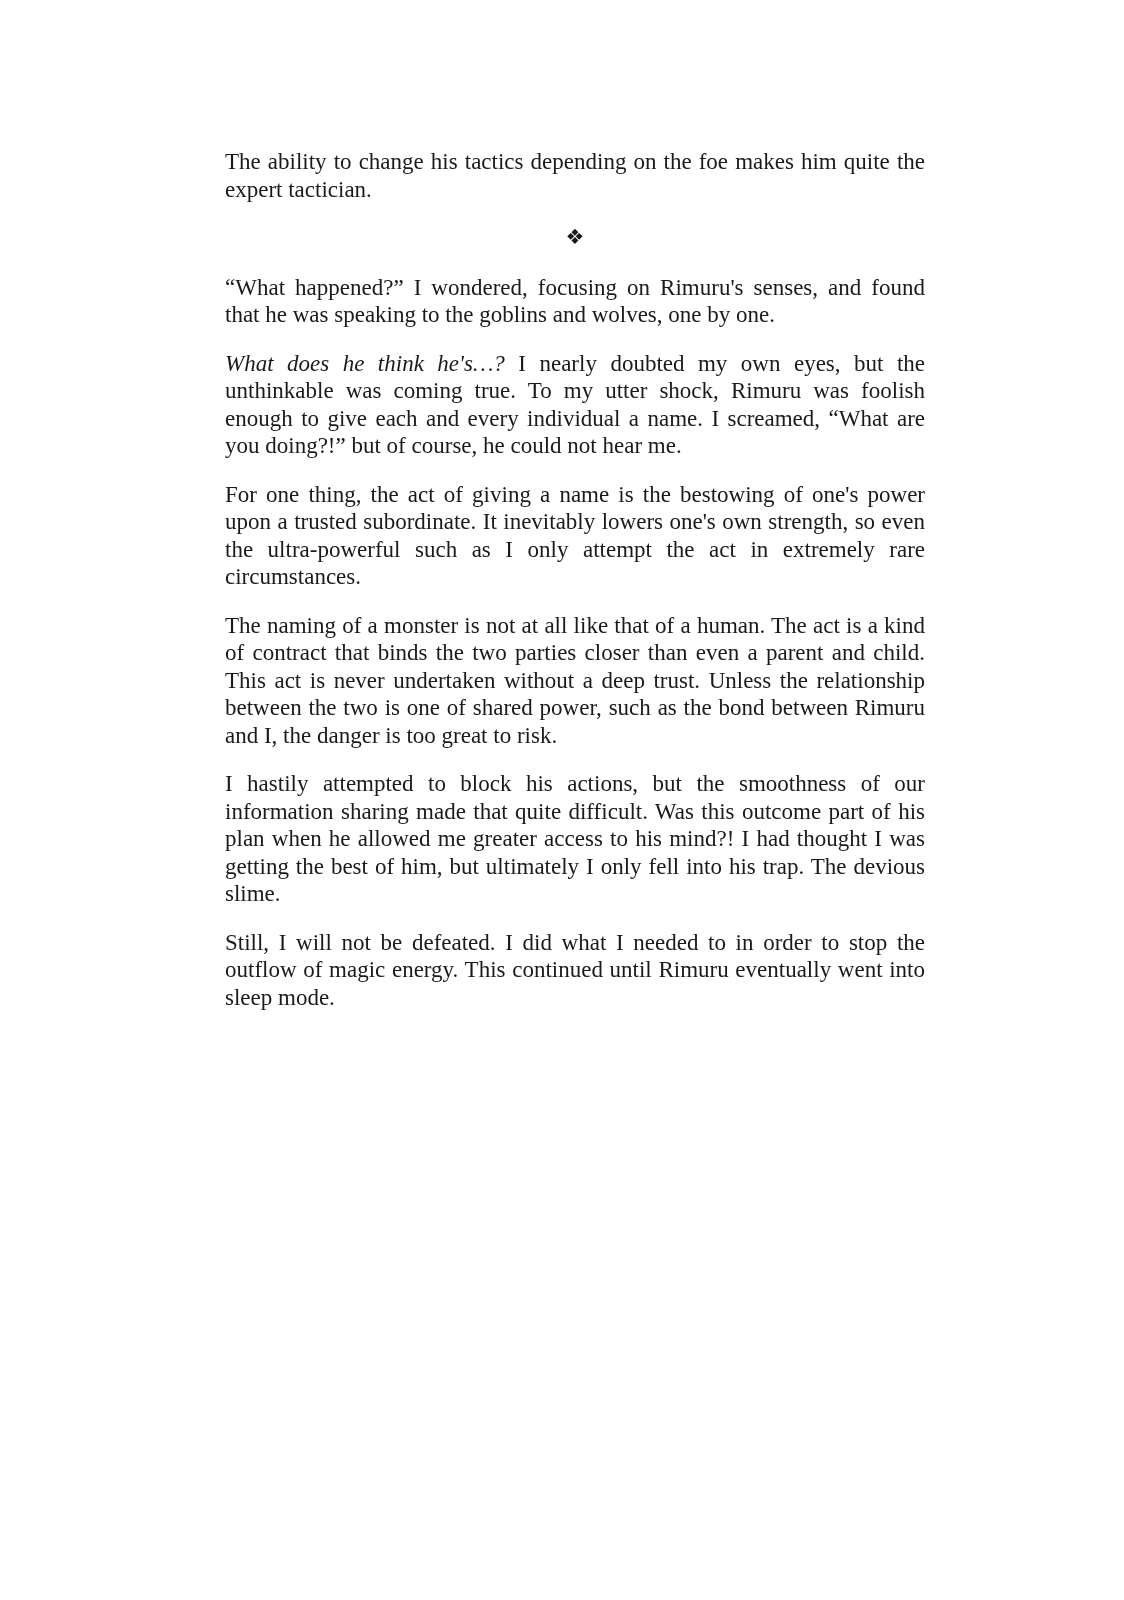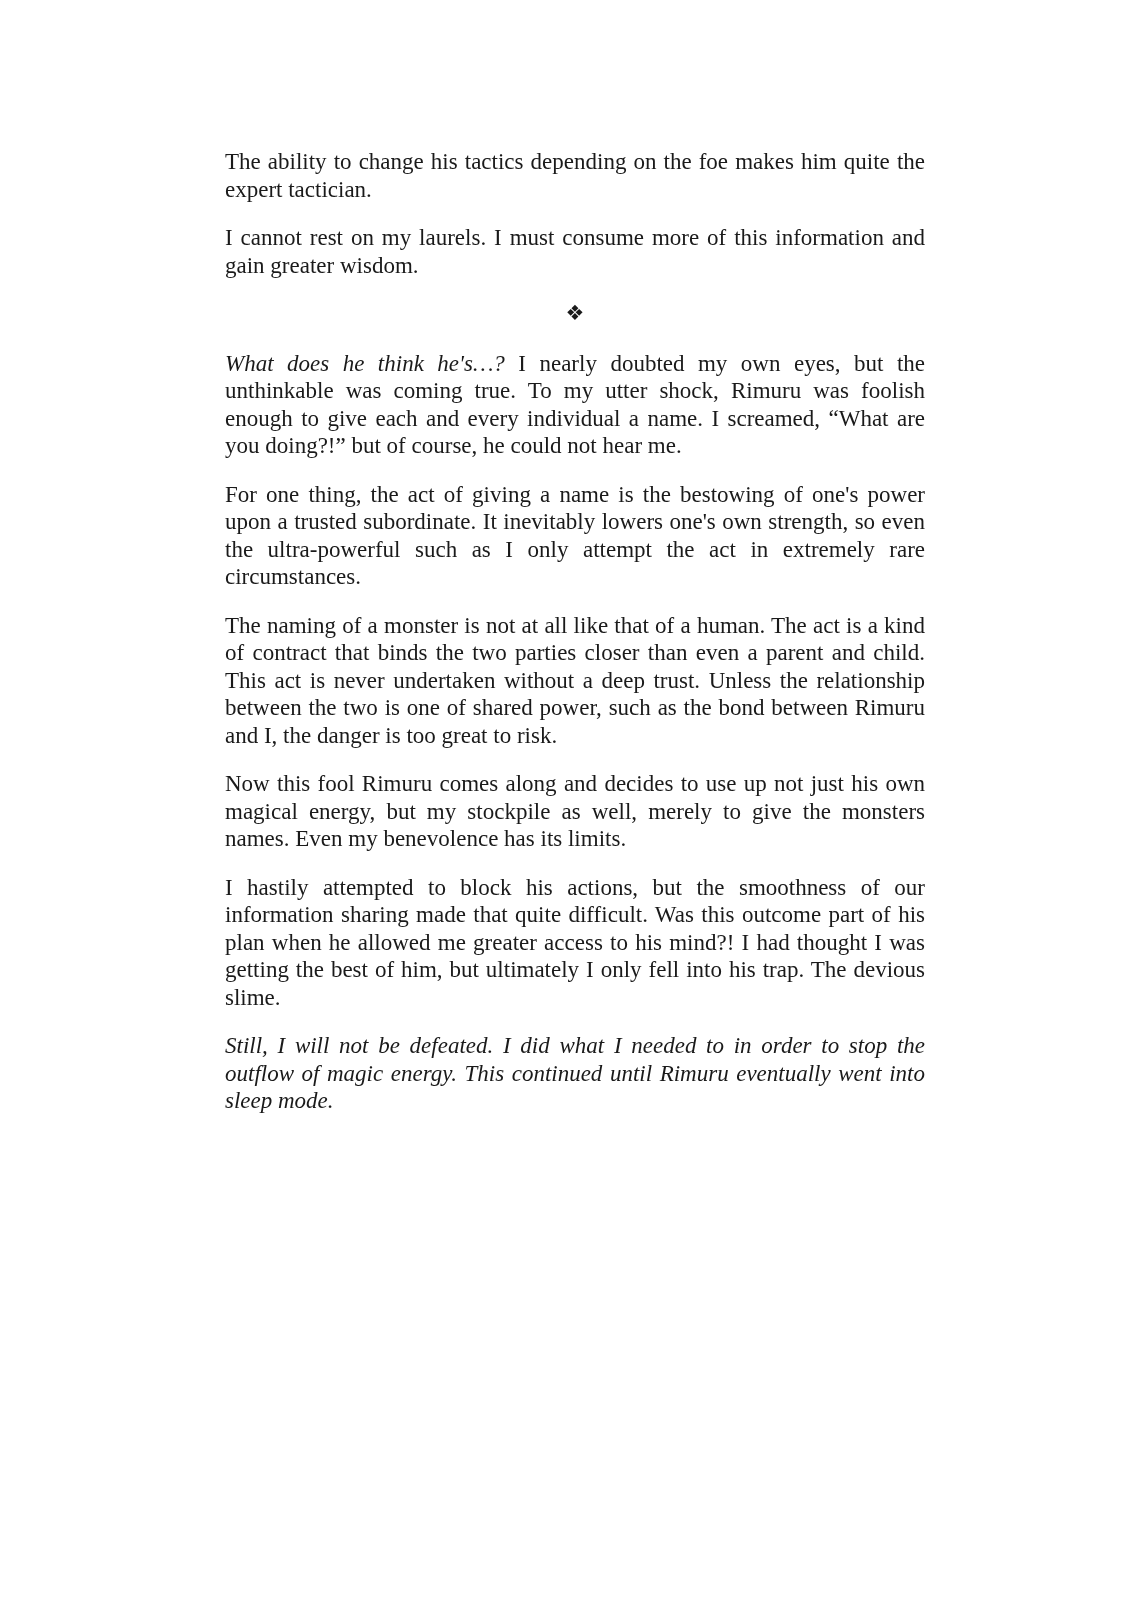--- a/index.html
+++ b/index.html
@@ -24,54 +24,52 @@
     font-size: 23px;
     line-height: 27.5px;
     text-align: justify;
   }
   .text-block p.para {
     margin: 0 0 21px 0;
     padding: 0;
   }
   .text-block p.para:last-child {
     margin-bottom: 7px;
-    font-style: italic;
   }
   .separator {
     text-align: center;
     margin: 3px 0 22px 0;
     font-size: 21px;
     line-height: 27.5px;
     color: #1a1a1a;
   }
   em.italic-lead {
   }
 </style>
 </head>
 <body>
 
 <div class="page">
   <div class="text-block">
 
     <p class="para">The ability to change his tactics depending on the foe makes him quite the expert tactician.</p>
 
-    <p class="para">I cannot rest on my laurels. I must consume more of this information and gain greater wisdom.</p>
 
     <div class="separator">
       <span>❖</span>
     </div>
 
 
+    <p class="para">“What happened?” I wondered, focusing on Rimuru's senses, and found that he was speaking to the goblins and wolves, one by one.</p>
 
     <p class="para"><em class="italic-lead">What does he think he's…?</em><span> I nearly doubted my own eyes, but the unthinkable was coming true. To my utter shock, Rimuru was foolish enough to give each and every individual a name. I screamed, “What are you doing?!” but of course, he could not hear me.</span></p>
 
     <p class="para">For one thing, the act of giving a name is the bestowing of one's power upon a trusted subordinate. It inevitably lowers one's own strength, so even the ultra-powerful such as I only attempt the act in extremely rare circumstances.</p>
 
     <p class="para">The naming of a monster is not at all like that of a human. The act is a kind of contract that binds the two parties closer than even a parent and child. This act is never undertaken without a deep trust. Unless the relationship between the two is one of shared power, such as the bond between Rimuru and I, the danger is too great to risk.</p>
 
-    <p class="para">Now this fool Rimuru comes along and decides to use up not just his own magical energy, but my stockpile as well, merely to give the monsters names. Even my benevolence has its limits.</p>
 
     <p class="para">I hastily attempted to block his actions, but the smoothness of our information sharing made that quite difficult. Was this outcome part of his plan when he allowed me greater access to his mind?! I had thought I was getting the best of him, but ultimately I only fell into his trap. The devious slime.</p>
 
     <p class="para">Still, I will not be defeated. I did what I needed to in order to stop the outflow of magic energy. This continued until Rimuru eventually went into sleep mode.</p>
 
   </div>
 </div>
 
 </body></html>

